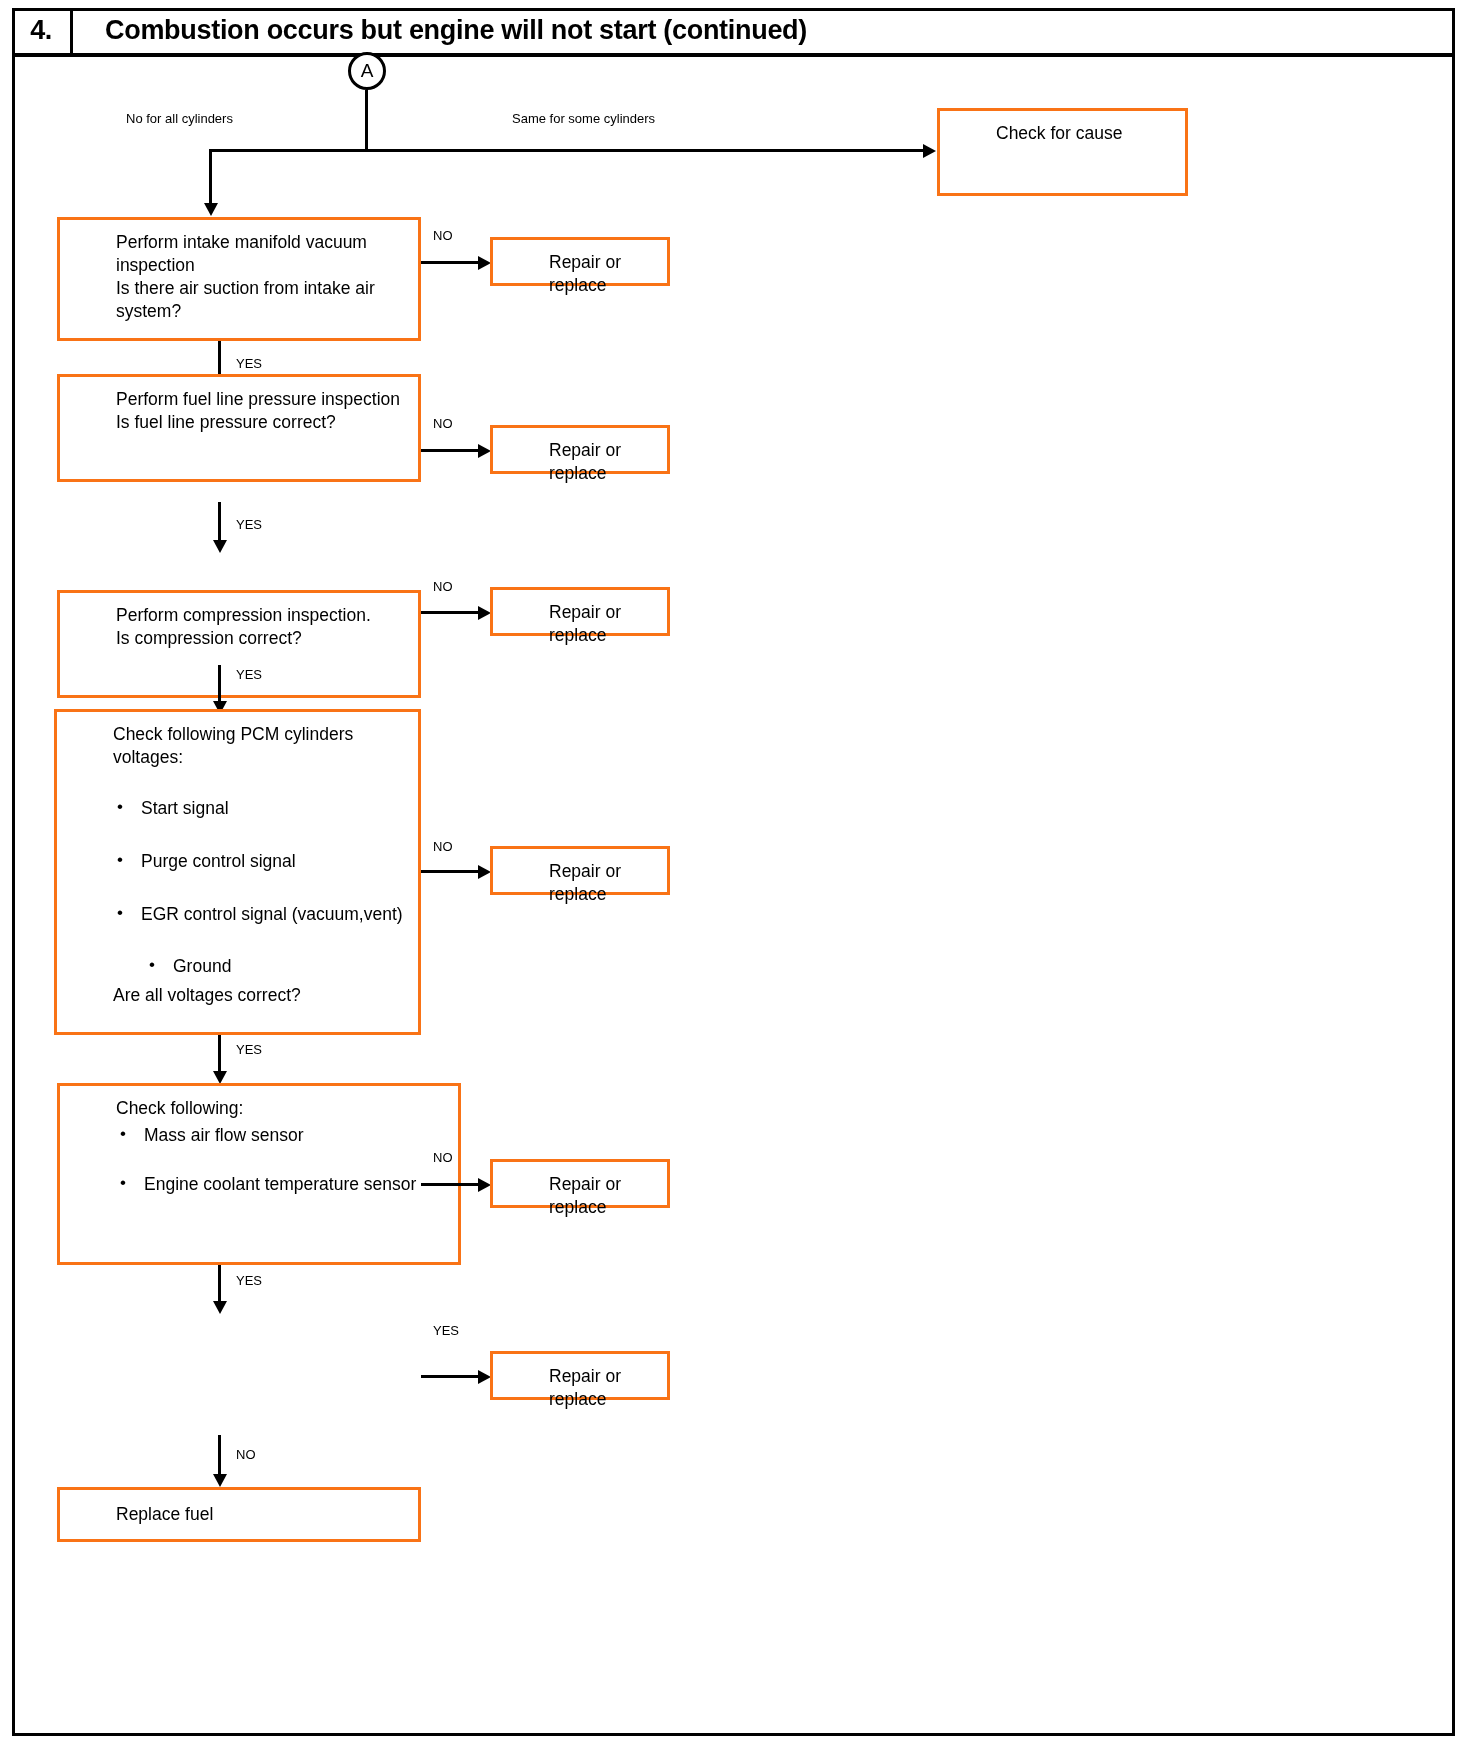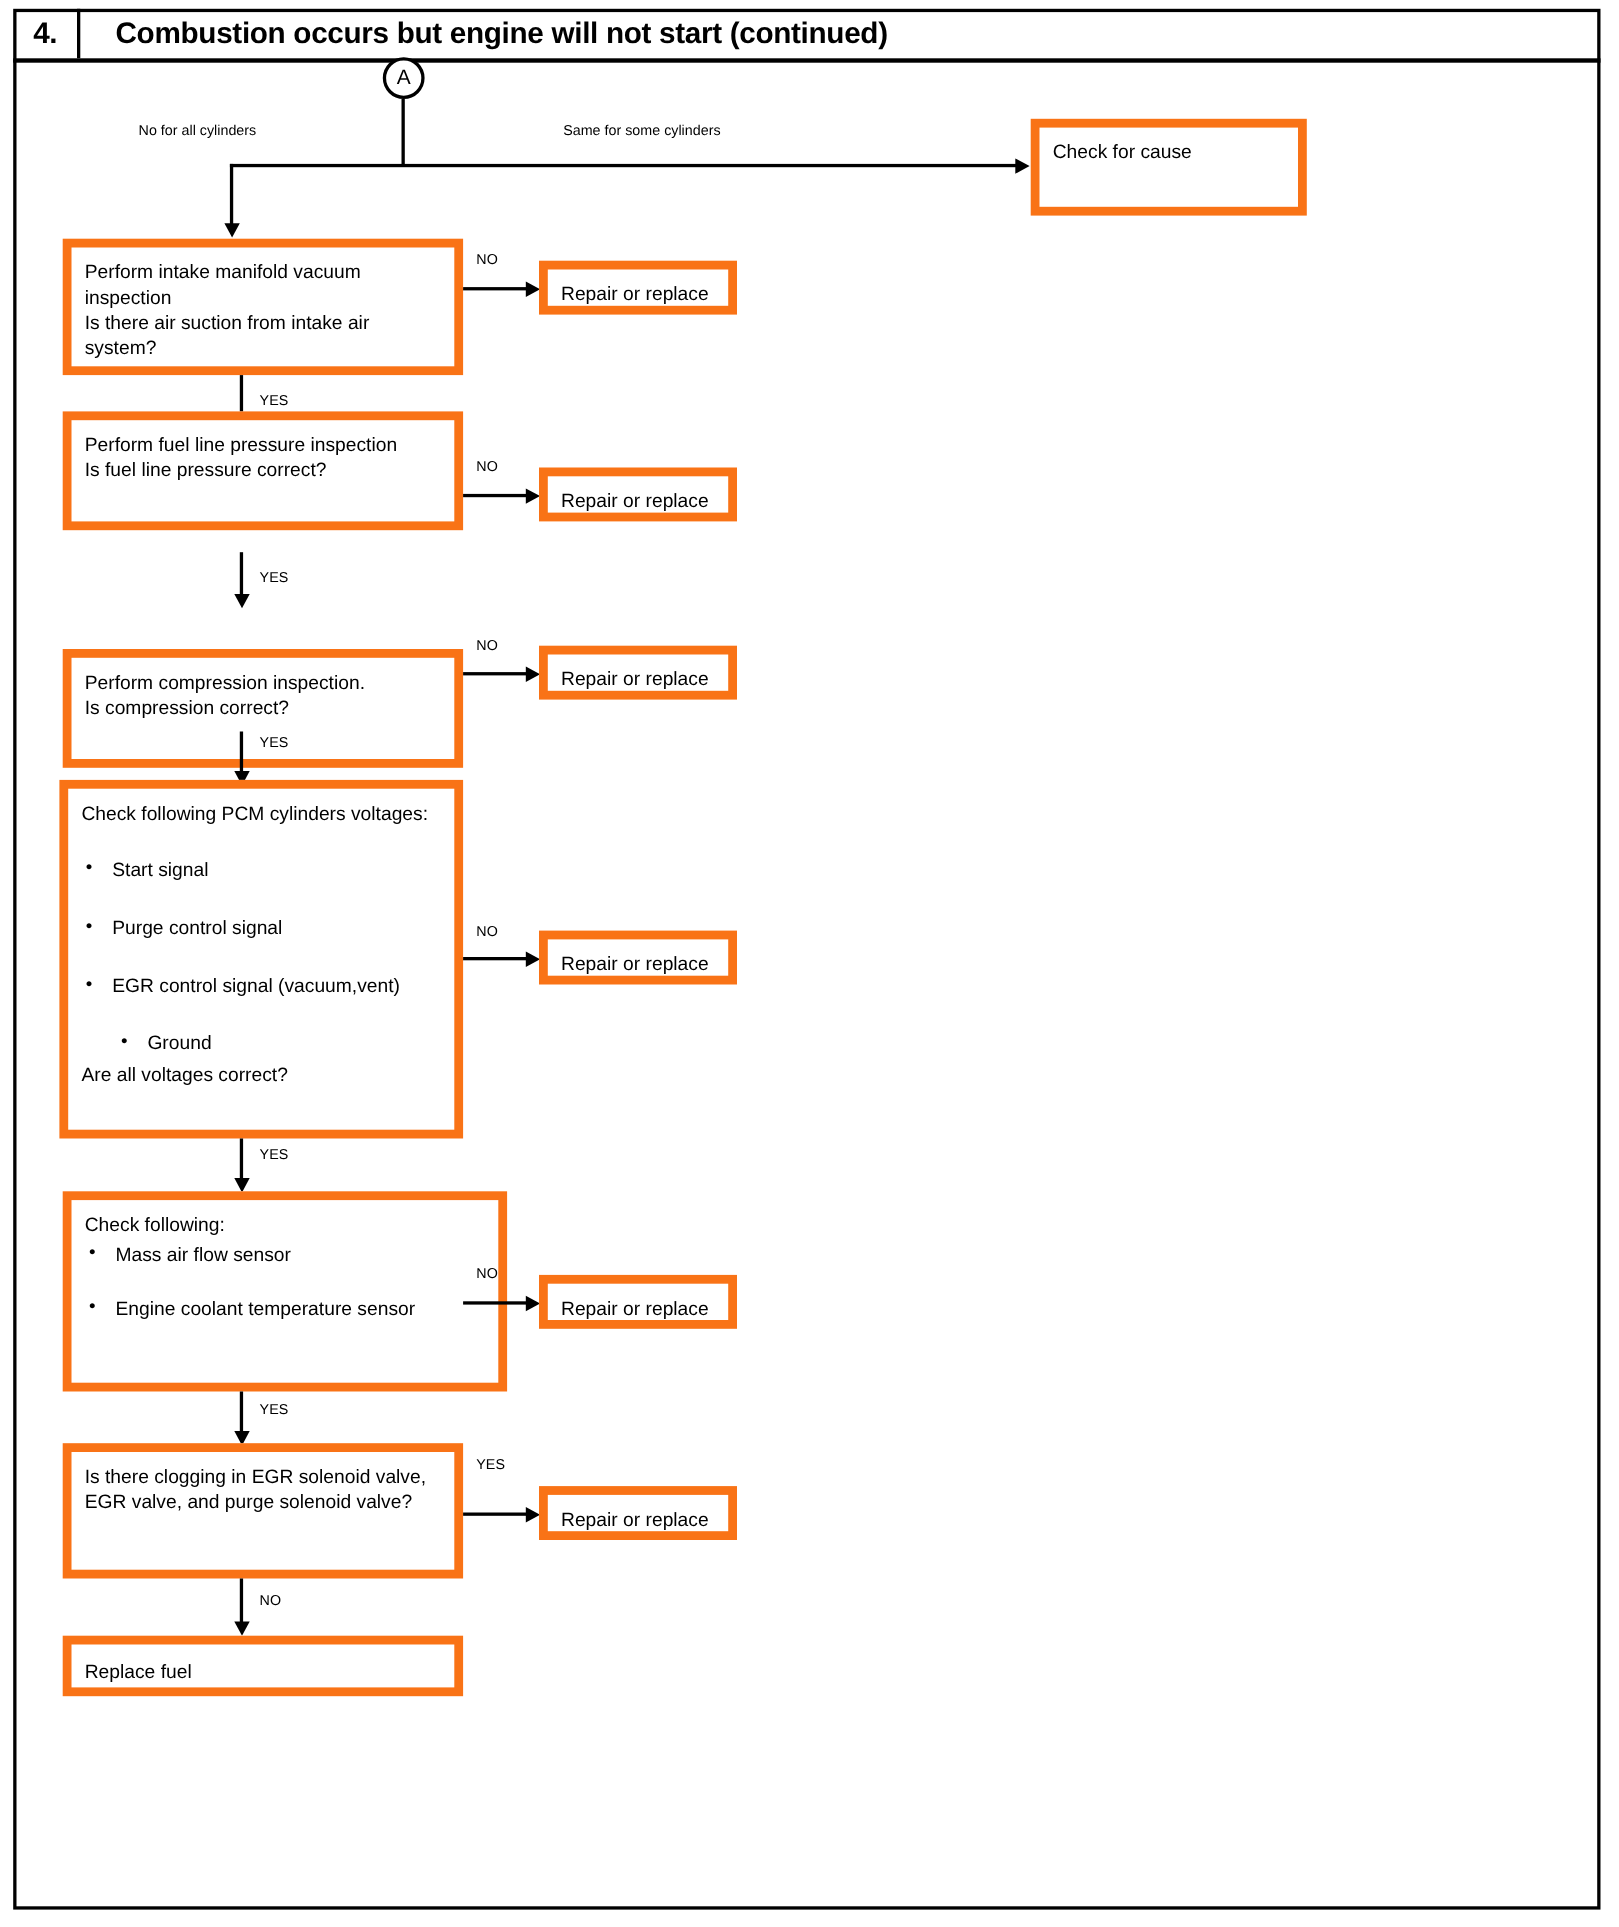--- a/index.html
+++ b/index.html
@@ -60,22 +60,23 @@
     padding-left: 32px;
     font-size: 27px;
     font-weight: bold;
     letter-spacing: -0.3px;
   }
 
   
   .box {
     position: absolute;
     box-sizing: border-box;
-    border: 8px solid #f97316;
+    border: 3px solid #f97316;
     background: #fff;
+    padding-left: 44px;
   }
   .box-text {
     padding: 11px 12px 0 12px;
     font-size: 17.5px;
     line-height: 1.32;
     white-space: pre-line;
   }
   .box-text.tight { line-height: 1.30; }
 
   
@@ -253,23 +254,20 @@
   <div class="label" style="left:433px; top:1151px;">NO</div>
   <div class="hline" style="left:421px; top:1183px; width:59px;"></div>
   <div class="arrow-right" style="left:478px; top:1178px;"></div>
   <div class="box" style="left:490px; top:1159px; width:180px; height:49px;">
     <div class="box-text" style="padding-top:11px;">Repair or replace</div>
   </div>
   <div class="vline" style="left:218px; top:1265px; height:40px;"></div>
   <div class="arrow-down" style="left:213px; top:1301px;"></div>
   <div class="label" style="left:236px; top:1274px;">YES</div>
 
-  <div class="box" style="left:57px; top:1312px; width:364px; height:123px;">
-    <div class="box-text tight">Is there clogging in EGR solenoid valve, EGR valve, and purge solenoid valve?</div>
-  </div>
   <div class="label" style="left:433px; top:1324px;">YES</div>
   <div class="hline" style="left:421px; top:1375px; width:59px;"></div>
   <div class="arrow-right" style="left:478px; top:1370px;"></div>
   <div class="box" style="left:490px; top:1351px; width:180px; height:49px;">
     <div class="box-text" style="padding-top:11px;">Repair or replace</div>
   </div>
   <div class="vline" style="left:218px; top:1435px; height:43px;"></div>
   <div class="arrow-down" style="left:213px; top:1474px;"></div>
   <div class="label" style="left:236px; top:1448px;">NO</div>
 

